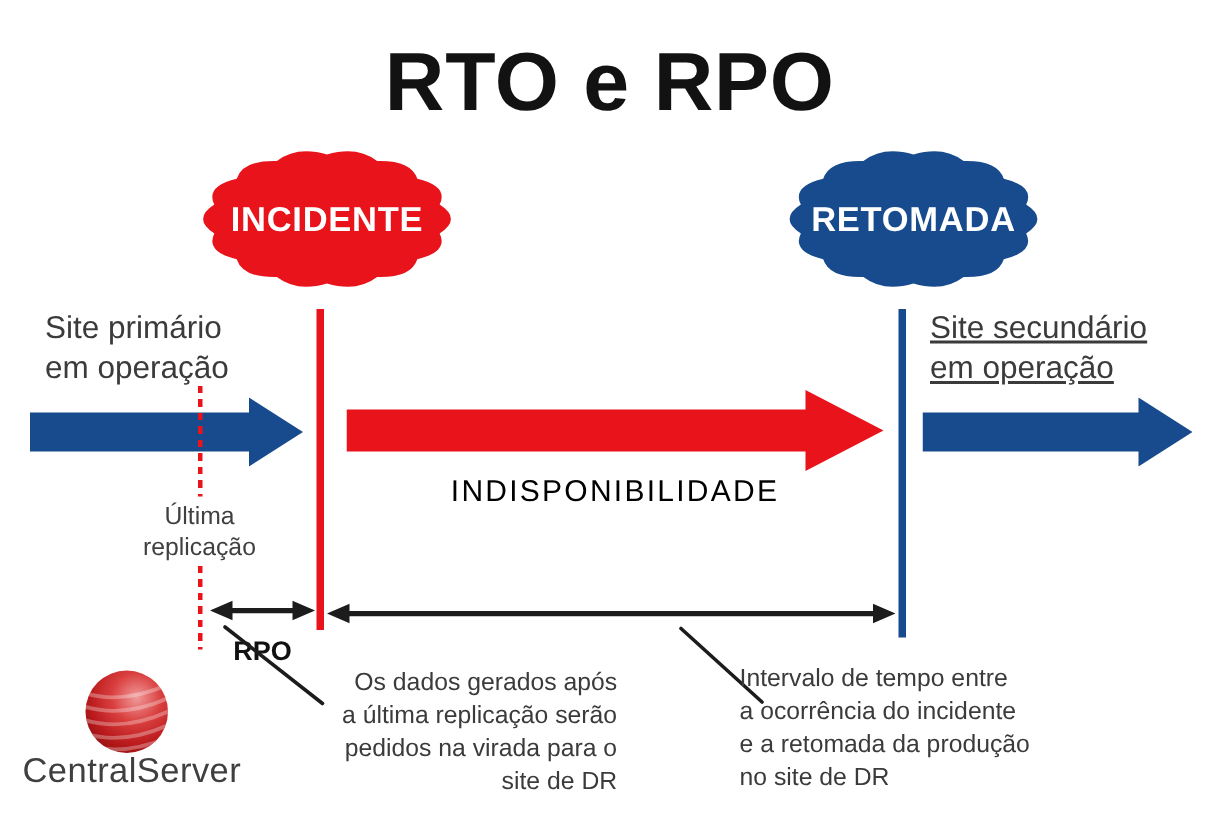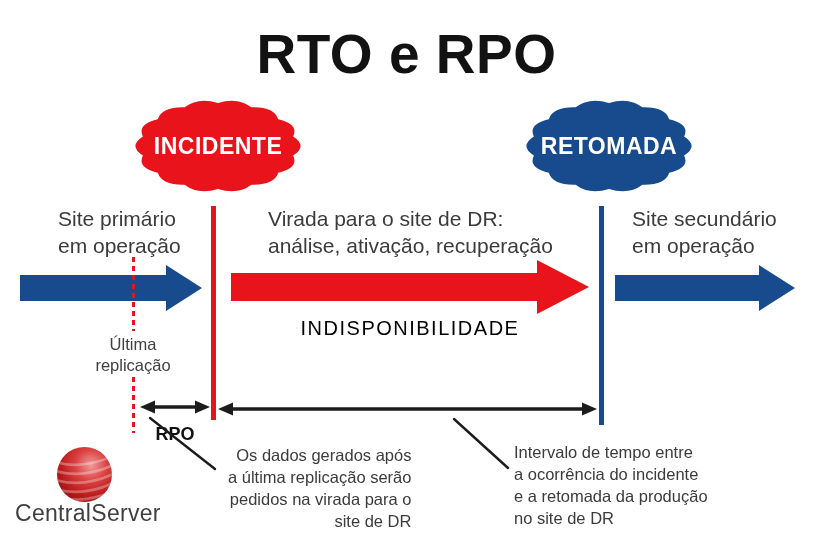--- a/index.html
+++ b/index.html
@@ -16,25 +16,25 @@
   .badge svg{position:absolute; left:0; top:0;}
   .badge-incident{left:128px; top:95px;}
   .badge-resume{left:519px; top:95px;}
   .badge-label{
     position:absolute; left:0; top:0; width:180px; height:102px;
     display:flex; align-items:center; justify-content:center;
     color:#ffffff; font-weight:bold; font-size:23px; letter-spacing:.5px;
   }
   .stage{
     position:absolute; top:205px; font-size:21px; line-height:1.3;
-    color:#3b3b3b; white-space:pre-line;margin-left:28px;
+    color:#3b3b3b; white-space:pre-line;
   }
   .stage-primary{left:30px;}
   .stage-switchover{left:240px;}
-  .stage-secondary{left:604px;}
+  .stage-secondary{left:620px;text-decoration:underline;}
   .abs{position:absolute;}
   .vline-red{left:211px; top:206px; width:5px; height:214px; background:#e8131b;}
   .vline-blue{left:599px; top:206px; width:5px; height:219px; background:#174b8d;}
   .vdash{
     left:132px; width:3px;
     background:repeating-linear-gradient(to bottom,#e8131b 0 5px,transparent 5px 9px);
   }
   .vdash-top{top:257px; height:74px;}
   .vdash-bottom{top:377px; height:56px;}
   .unavailability{
@@ -49,21 +49,21 @@
   .measure-label{
     position:absolute; text-align:center; font-weight:bold; color:#111;
   }
   .rpo-label{left:140px; top:383px; width:70px; font-size:18px;margin-top:41px;}
   .rto-label{left:218px; top:383px; width:379px; font-size:17px;}
   .note{
     position:absolute; font-size:16.5px; line-height:1.33; color:#3b3b3b;
     white-space:pre-line;
   }
   .note-rpo{left:228px; top:445px;text-align:right;}
-  .note-rto{left:514px; top:442px;}
+  .note-rto{left:493px; top:442px;}
   .conn{stroke:#1c1c1c; stroke-width:2.4; stroke-linecap:round;}
   .meas-line{stroke:#1c1c1c; stroke-width:3.5;}
   .meas-head{fill:#1c1c1c;}
   .logo-text{
     position:absolute; left:15px; top:500px; font-size:23px; color:#3f3f3f;
     letter-spacing:.3px;
   }
   .sphere-stripe{fill:none; stroke:rgba(255,255,255,.3); stroke-width:2.6;}
 </style>
 </head>
@@ -82,22 +82,20 @@
 
   <div class="badge badge-incident">
     <svg width="180" height="102" viewBox="0 0 180 102">
       <path fill="#e8131b" d="M 90.0 8.0 Q 110.0 2.0 123.4 12.3 Q 146.2 11.7 150.2 24.2 Q 171.2 29.2 165.1 41.4 Q 180.1 51.0 165.1 60.6 Q 171.2 72.8 150.2 77.8 Q 146.2 90.3 123.4 89.7 Q 110.0 100.0 90.0 94.0 Q 70.0 100.0 56.6 89.7 Q 33.8 90.3 29.8 77.8 Q 8.8 72.8 14.9 60.6 Q -0.1 51.0 14.9 41.4 Q 8.8 29.2 29.8 24.2 Q 33.8 11.7 56.6 12.3 Q 70.0 2.0 90.0 8.0 Z"></path>
     </svg>
     <span class="badge-label">INCIDENTE</span>
   </div>
 
   <div class="stage stage-primary">Site primário
 em operação</div>
-  <div class="stage stage-switchover">Virada para o site de DR:
-análise, ativação, recuperação</div>
   <div class="stage stage-secondary">Site secundário
 em operação</div>
 
   <svg class="abs" style="left:20px; top:265px;" width="182" height="46">
     <polygon points="0,10 146,10 146,0 182,23 146,46 146,36 0,36" fill="#174b8d"></polygon>
   </svg>
   <svg class="abs" style="left:231px; top:260px;" width="358" height="54">
     <polygon points="0,13 306,13 306,0 358,27 306,54 306,41 0,41" fill="#e8131b"></polygon>
   </svg>
   <svg class="abs" style="left:615px; top:265px;" width="180" height="46">

